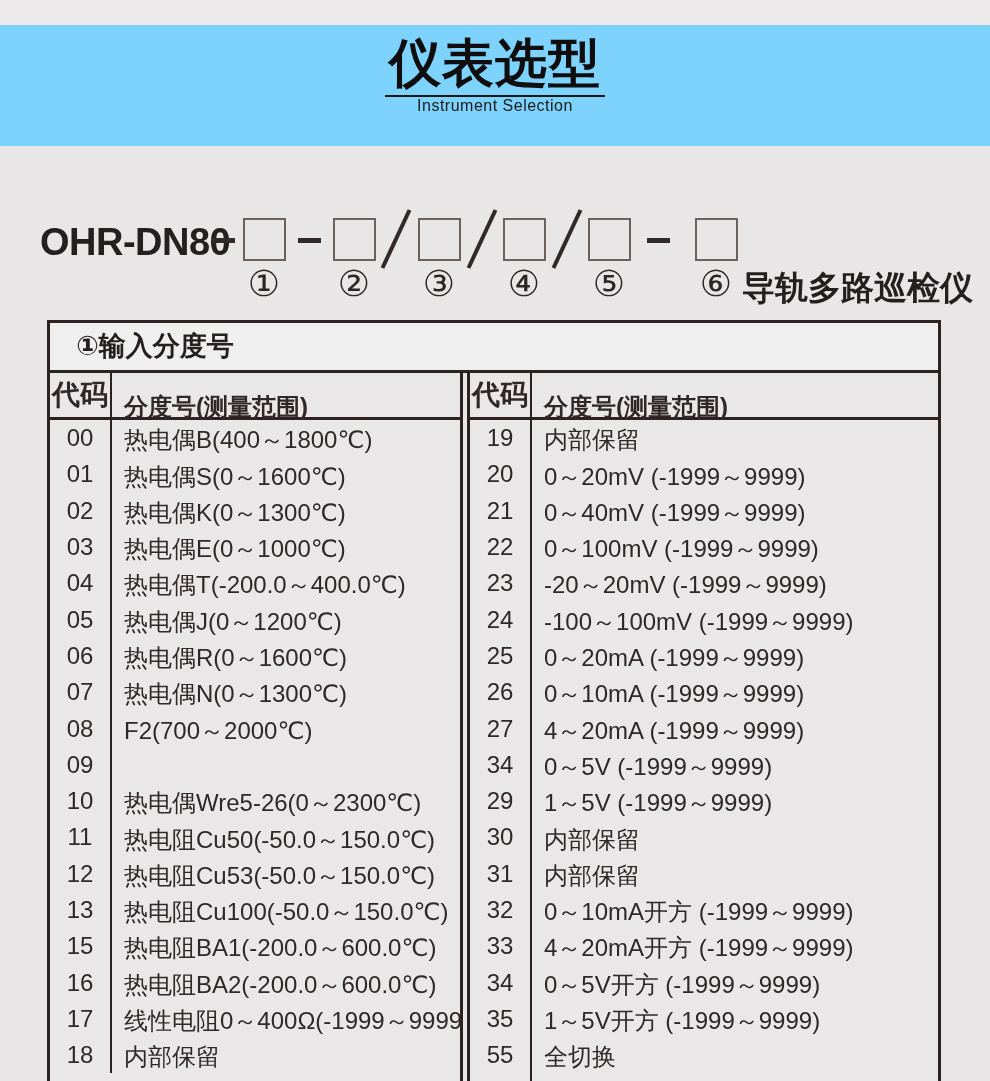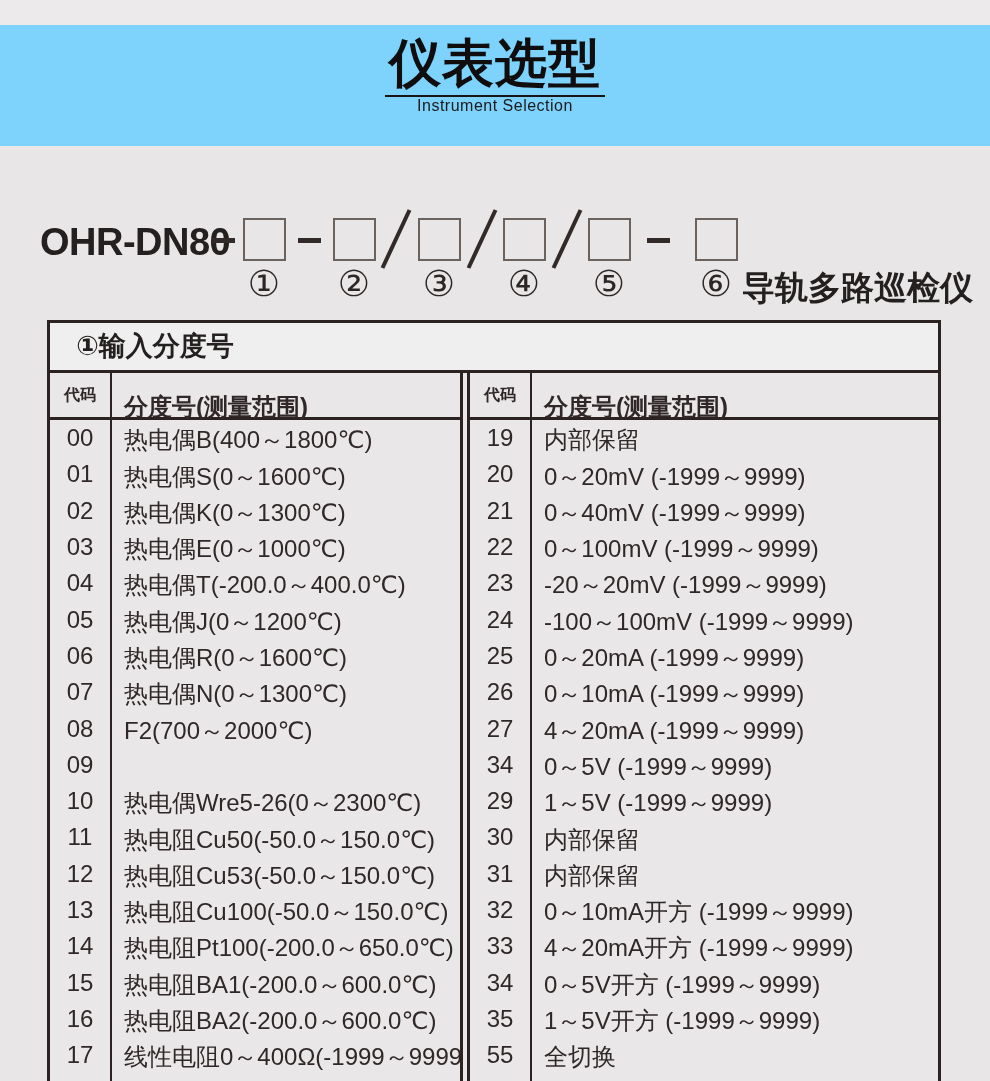--- a/index.html
+++ b/index.html
@@ -69,21 +69,21 @@
   .group-left  { width:410px; }
   .group-right { flex:1; }
   .group-divider {
     width:10px; box-sizing:border-box; align-self:stretch;
     border-left:3px solid #2b2221; border-right:3px solid #2b2221;
     background:#e9e7e7;
   }
   .group-header {
     display:flex; height:44px; border-bottom:3px solid #2b2221; align-items:center;
   }
-  .group-header .code-col { font-weight:600; font-size:16px;font-family:Liberation Serif, serif; }
+  .group-header .code-col { font-weight:600; font-size:28px;font-family:Liberation Serif, serif; }
   .group-header .desc-col { font-weight:600; font-size:24px; }
   .code-col {
     width:60px; flex:0 0 60px; text-align:center;
     border-right:2px solid #2b2221; align-self:stretch;
     display:flex; align-items:center; justify-content:center;
     font-size:24px;
   }
   .desc-col {
     flex:1; padding-left:12px; font-size:24px;
     display:flex; align-items:center;
@@ -187,24 +187,20 @@
             </div>
             <div class="data-row">
               <div class="code-col">12</div>
               <div class="desc-col">热电阻Cu53(-50.0～150.0℃)</div>
             </div>
             <div class="data-row">
               <div class="code-col">13</div>
               <div class="desc-col">热电阻Cu100(-50.0～150.0℃)</div>
             </div>
             <div class="data-row">
-              <div class="code-col">14</div>
-              <div class="desc-col">热电阻Pt100(-200.0～650.0℃)</div>
-            </div>
-            <div class="data-row">
               <div class="code-col">15</div>
               <div class="desc-col">热电阻BA1(-200.0～600.0℃)</div>
             </div>
             <div class="data-row">
               <div class="code-col">16</div>
               <div class="desc-col">热电阻BA2(-200.0～600.0℃)</div>
             </div>
             <div class="data-row">
               <div class="code-col">17</div>
               <div class="desc-col">线性电阻0～400Ω(-1999～9999)</div>

